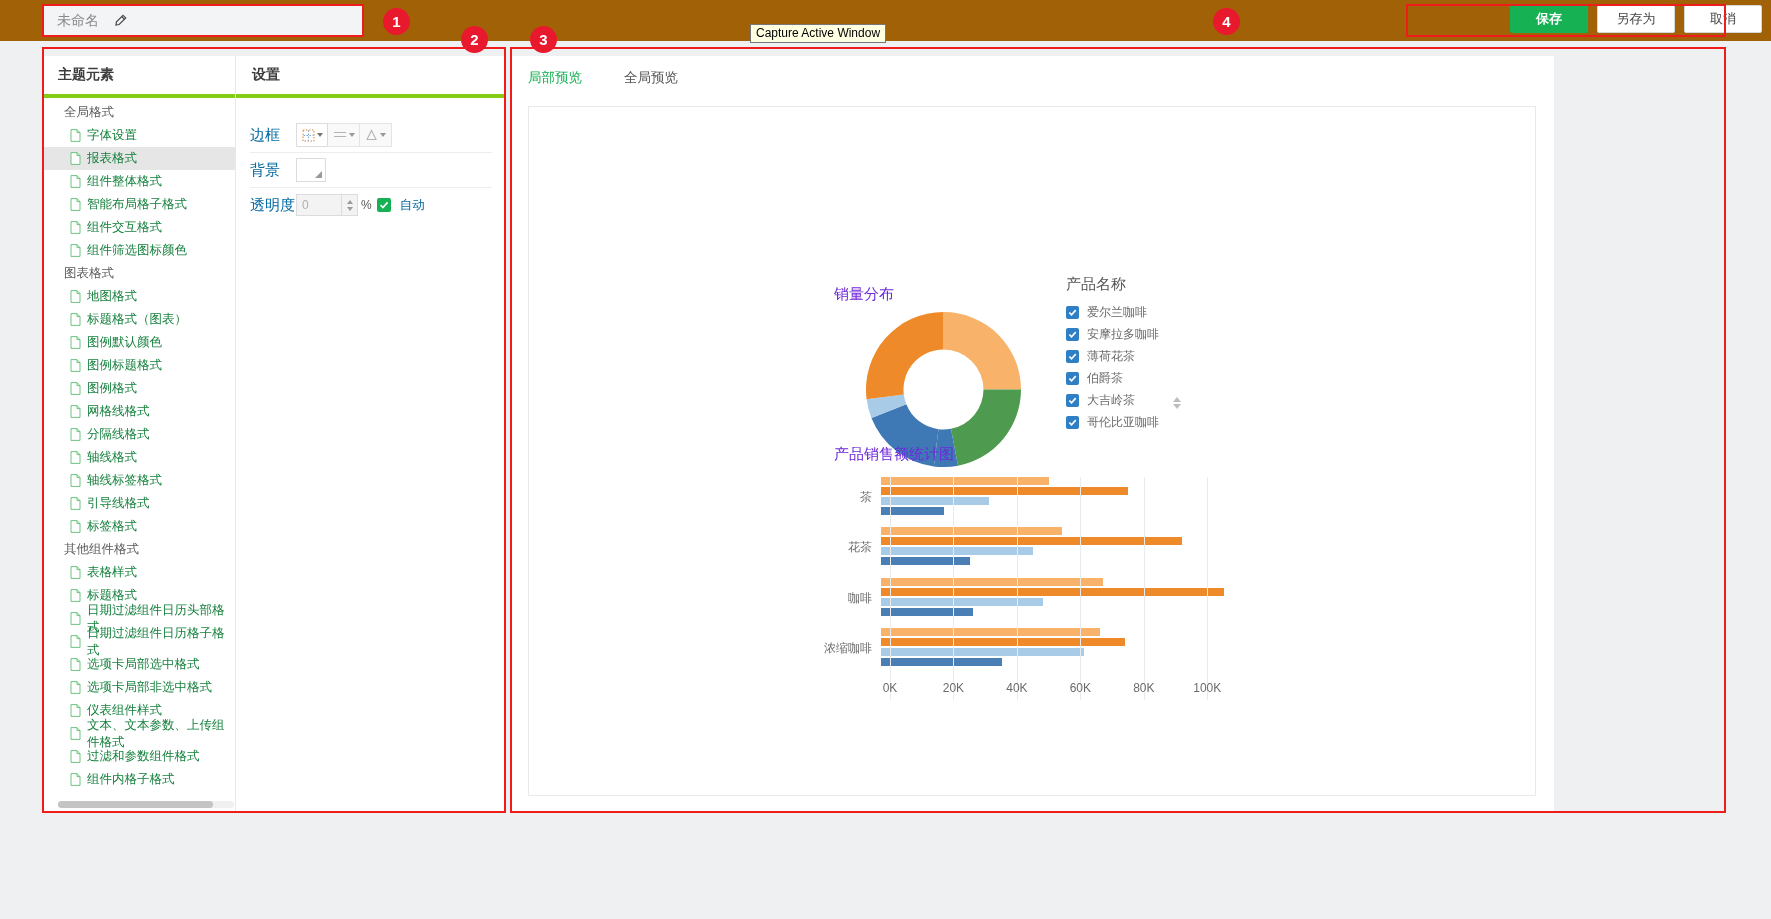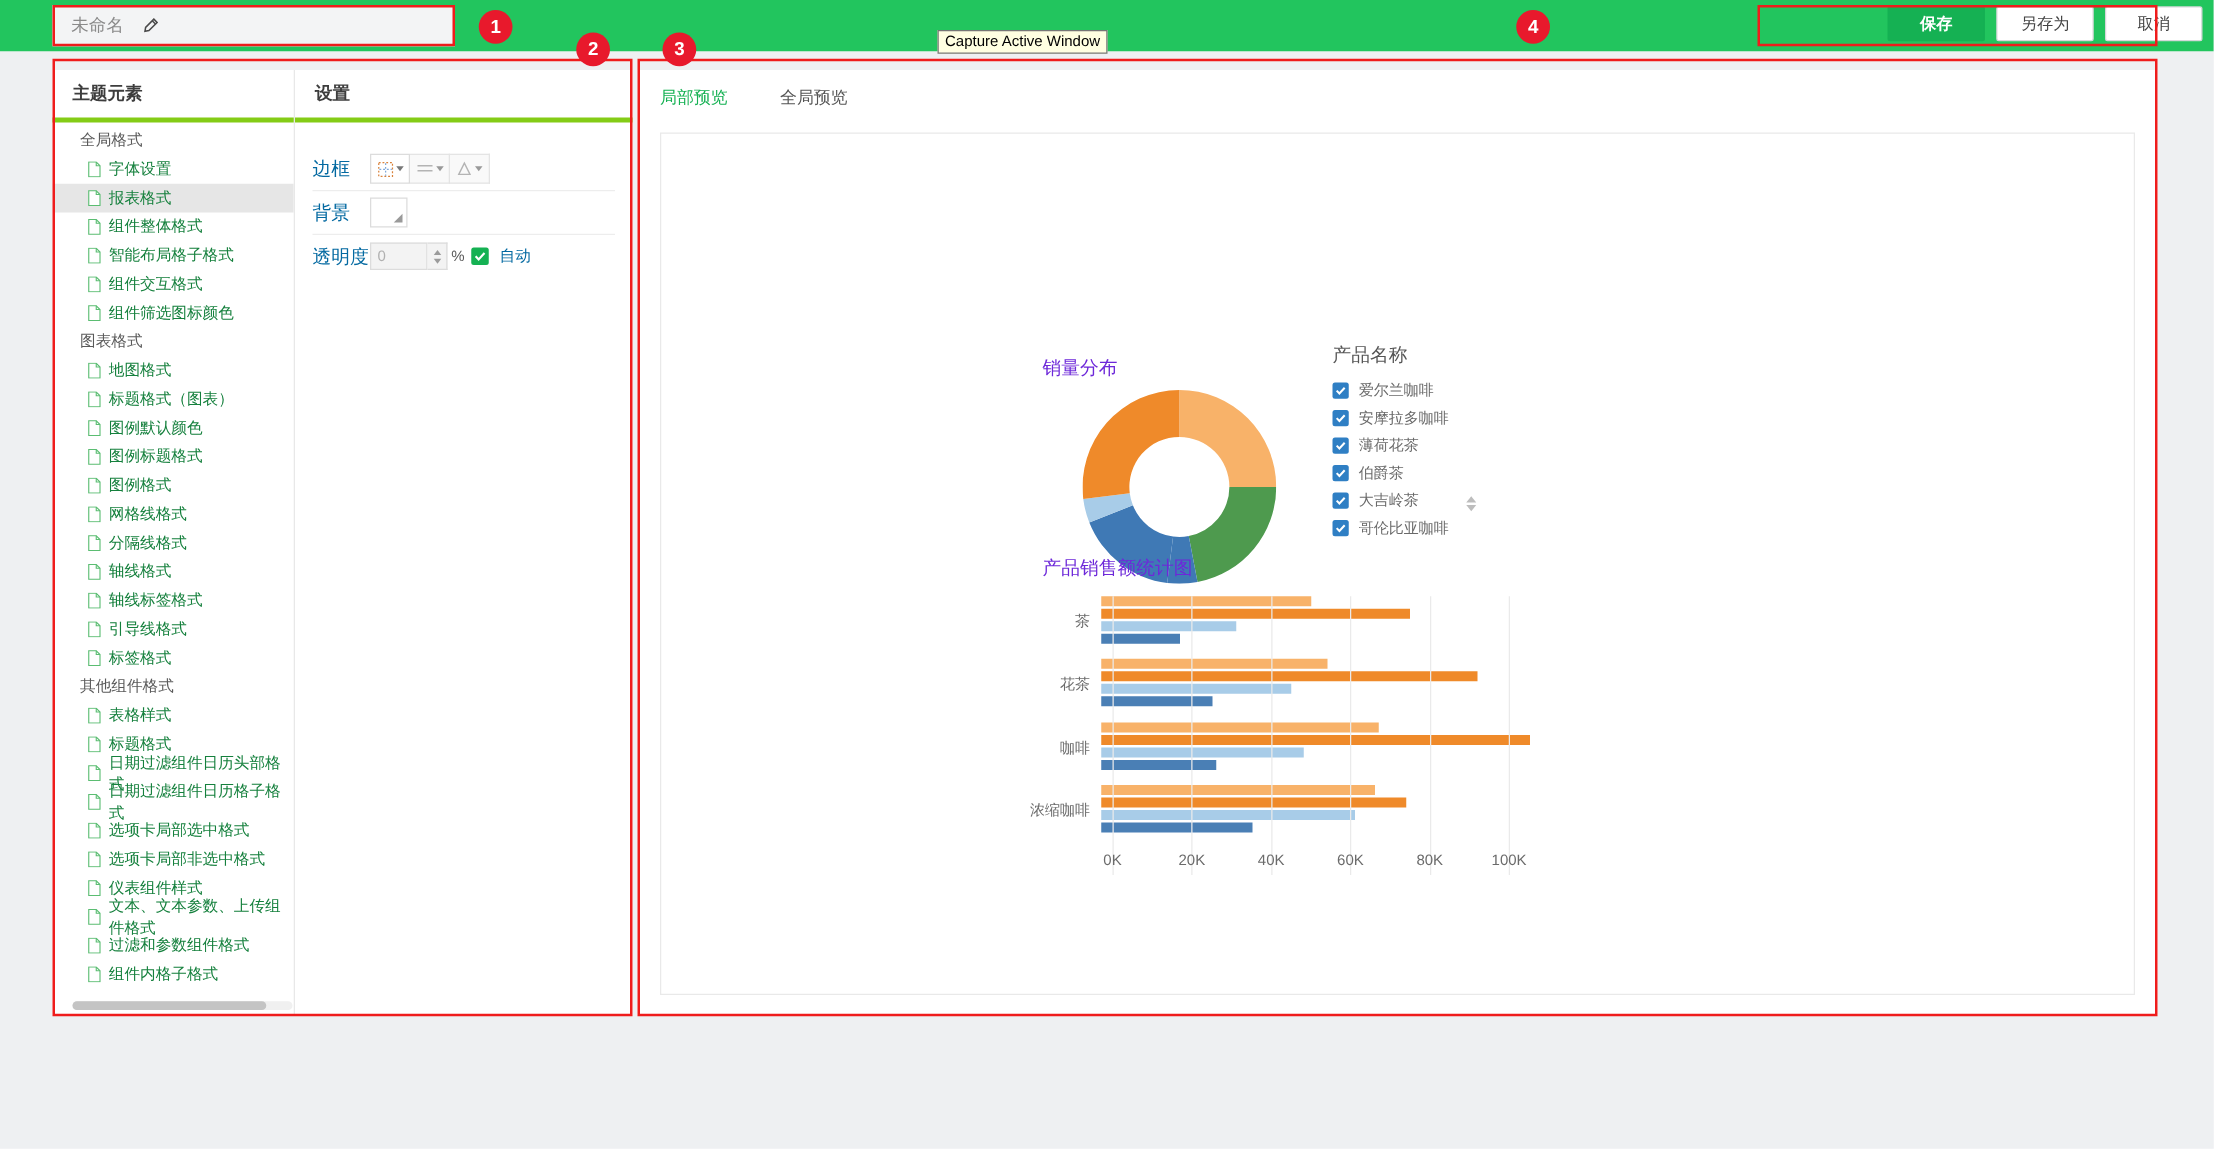--- a/index.html
+++ b/index.html
@@ -5,21 +5,21 @@
   * { box-sizing: border-box; }
   html, body { margin:0; padding:0; }
   body {
     width:1771px; height:919px;
     font-family:"Liberation Sans","DejaVu Sans",sans-serif;
     background:#eef0f2; color:#333; overflow:hidden;
     position:relative;
   }
 
   
-  .topbar{ position:absolute; left:0; top:0; width:1771px; height:41px; background:#22c55e; }
+  .topbar{ position:absolute; left:0; top:0; width:1771px; height:41px; background:#a16207; }
   .title-box{
     position:absolute; left:42px; top:4px; width:322px; height:33px;
     background:#f3f4f5; border:1px solid #e2e4e6;
     display:flex; align-items:center; padding:0 14px; gap:14px;
   }
   .title-text{ font-size:14px; color:#8a8a8a; }
   .pencil-icon{ width:14px; height:14px; display:block; }
   .redbox{ position:absolute; border:2px solid #ef1c1c; pointer-events:none; }
   .badge{
     position:absolute; width:27px; height:27px; border-radius:50%;
@@ -104,21 +104,21 @@
   .sp-dn{ width:0;height:0;border-left:3px solid transparent;border-right:3px solid transparent;border-top:4px solid #9b9b9b; }
   .pct{ font-size:12px; color:#5a5a5a; margin:0 5px 0 3px; }
   .chk-green{
     width:14px;height:14px;background:#15b153;border-radius:2px;
     display:flex;align-items:center;justify-content:center; cursor:pointer;
   }
   .auto-label{ font-size:12.5px; color:#0369a1; margin-left:9px; }
 
   
   .right-panel{
-    position:absolute; left:510px; top:56px; width:1216px; height:756px;
+    position:absolute; left:510px; top:56px; width:1044px; height:756px;
     background:#fff;
   }
   .tabs{ height:44px; display:flex; align-items:center; padding-left:18px; gap:42px; }
   .tab{ font-size:13.5px; color:#555; cursor:pointer; }
   .tab.active{ color:#15b153; }
   .preview-canvas{
     position:absolute; left:18px; top:50px; right:18px; bottom:16px;
     border:1px solid #e9e9e9; background:#fff;
   }
 

